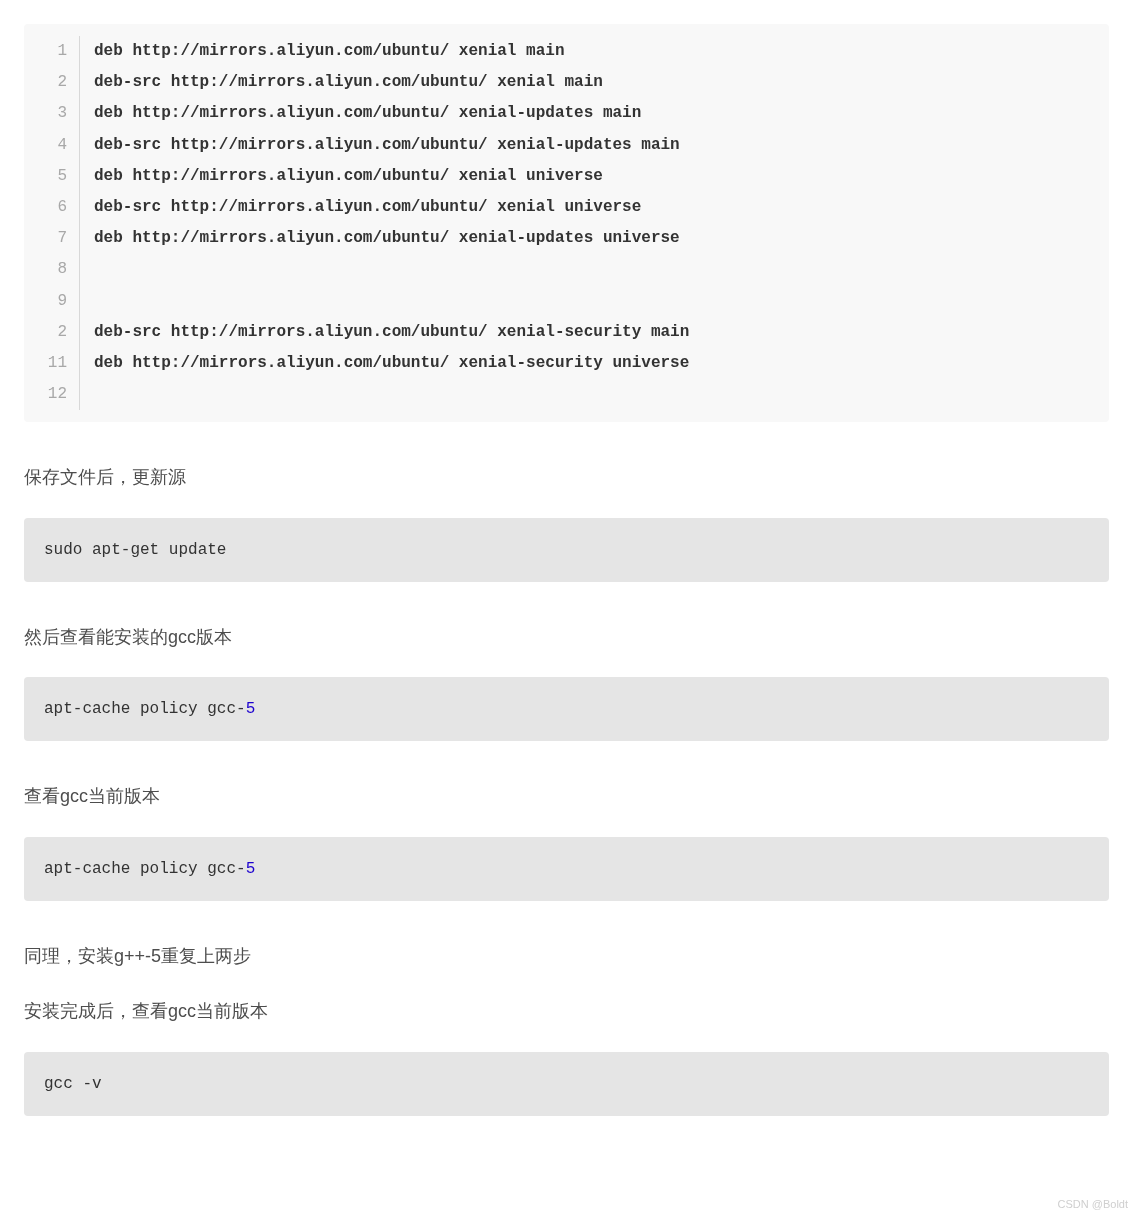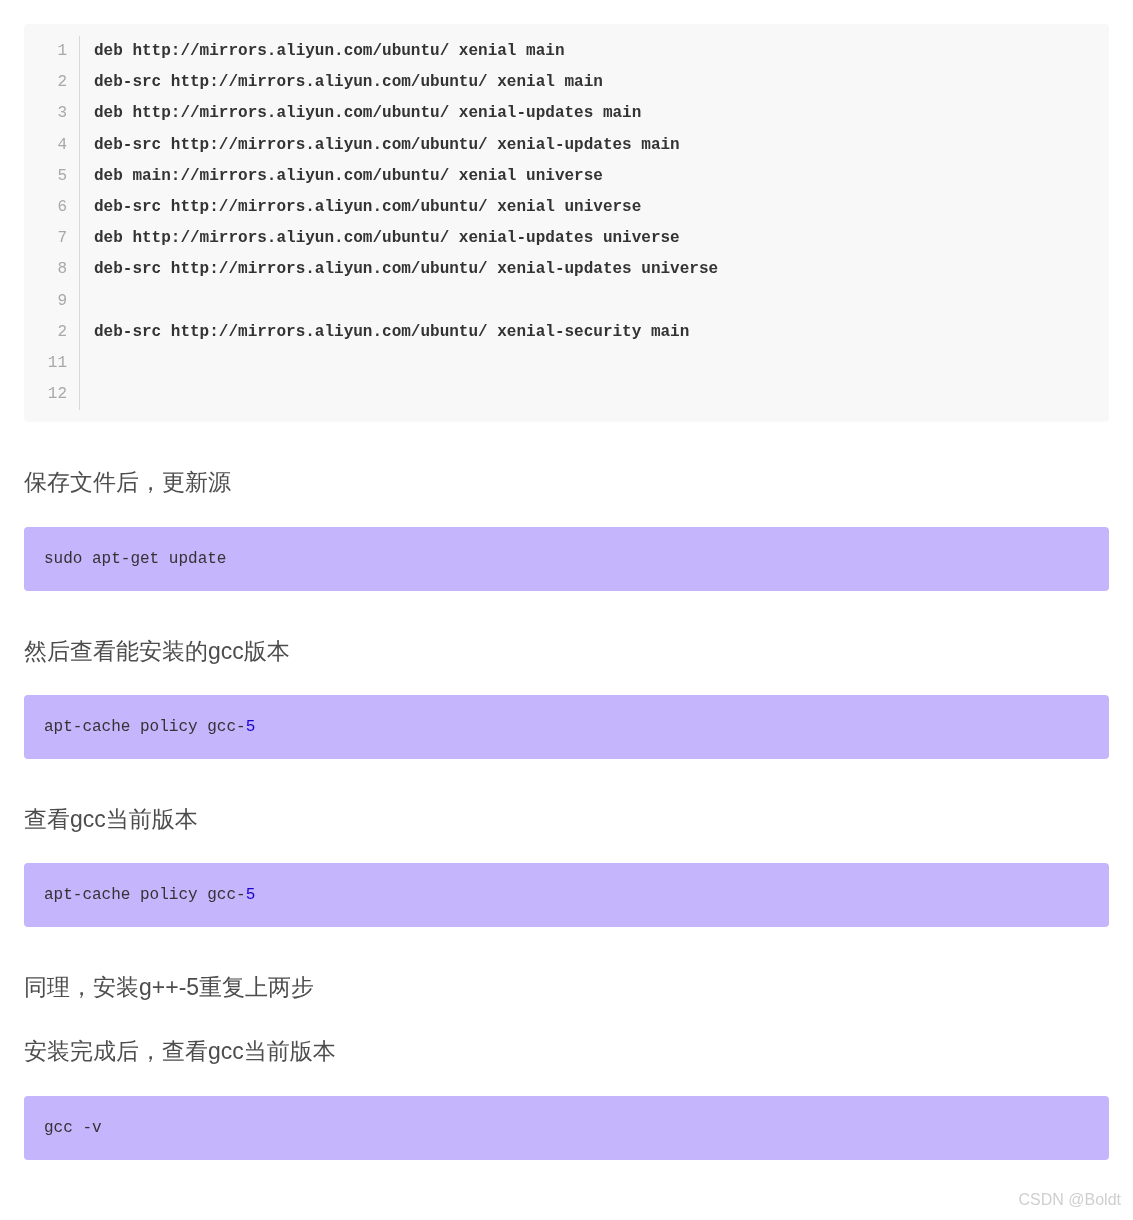--- a/index.html
+++ b/index.html
@@ -37,38 +37,38 @@
     flex-shrink: 0;
   }
   .line-txt {
     padding-left: 14px;
     white-space: pre;
     font-weight: bold;
   }
   .para {
     margin: 28px 0 24px 0;
     color: #4d4d4d;
-    font-size: 23px;
+    font-size: 18px;
   }
   .code-block-plain {
-    background: #c4b5fd;
+    background: #e5e5e5;
     border-radius: 4px;
     padding: 18px 20px;
     margin: 0 0 40px 0;
     font-family: "SFMono-Regular", Consolas, "Courier New", monospace;
     font-size: 16px;
     color: #333;
     white-space: pre;
   }
   .num-lit { color: #1c00cf; }
   .watermark {
     position: fixed;
-    right: 12px;
+    right: 5px;
     bottom: 6px;
-    font-size: 16px;
+    font-size: 11px;
     color: #cfcfcf;
     user-select: none;
     margin-top: 48px;
   }
 </style>
 </head>
 <body>
 
 <div class="code-block-numbered" id="numbered-block">
     <div class="code-line">
@@ -82,43 +82,43 @@
     <div class="code-line">
       <span class="line-no">3</span>
       <span class="line-txt">deb http://mirrors.aliyun.com/ubuntu/ xenial-updates main</span>
     </div>
     <div class="code-line">
       <span class="line-no">4</span>
       <span class="line-txt">deb-src http://mirrors.aliyun.com/ubuntu/ xenial-updates main</span>
     </div>
     <div class="code-line">
       <span class="line-no">5</span>
-      <span class="line-txt">deb main://mirrors.aliyun.com/ubuntu/ xenial universe</span>
+      <span class="line-txt">deb http://mirrors.aliyun.com/ubuntu/ xenial universe</span>
     </div>
     <div class="code-line">
       <span class="line-no">6</span>
       <span class="line-txt">deb-src http://mirrors.aliyun.com/ubuntu/ xenial universe</span>
     </div>
     <div class="code-line">
       <span class="line-no">7</span>
       <span class="line-txt">deb http://mirrors.aliyun.com/ubuntu/ xenial-updates universe</span>
     </div>
     <div class="code-line">
       <span class="line-no">8</span>
-      <span class="line-txt">deb-src http://mirrors.aliyun.com/ubuntu/ xenial-updates universe</span>
     </div>
     <div class="code-line">
       <span class="line-no">9</span>
     </div>
     <div class="code-line">
       <span class="line-no">2</span>
       <span class="line-txt">deb-src http://mirrors.aliyun.com/ubuntu/ xenial-security main</span>
     </div>
     <div class="code-line">
       <span class="line-no">11</span>
+      <span class="line-txt">deb http://mirrors.aliyun.com/ubuntu/ xenial-security universe</span>
     </div>
     <div class="code-line">
       <span class="line-no">12</span>
     </div>
   </div>
 
 <p class="para">保存文件后，更新源</p>
 
 <div class="code-block-plain">sudo apt-get update</div>
 

